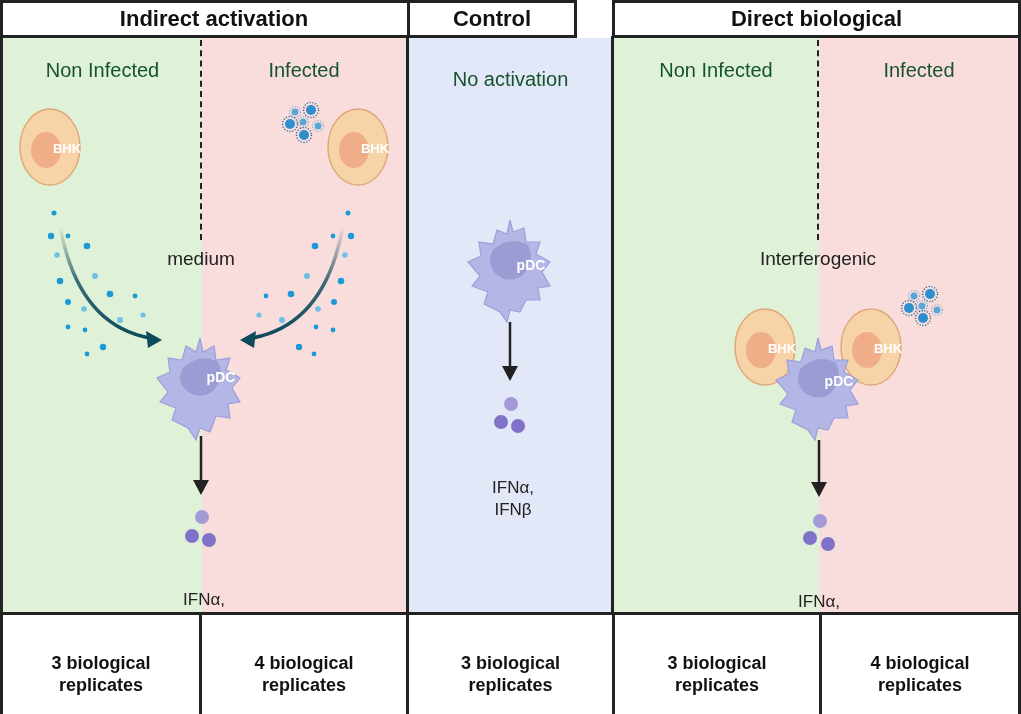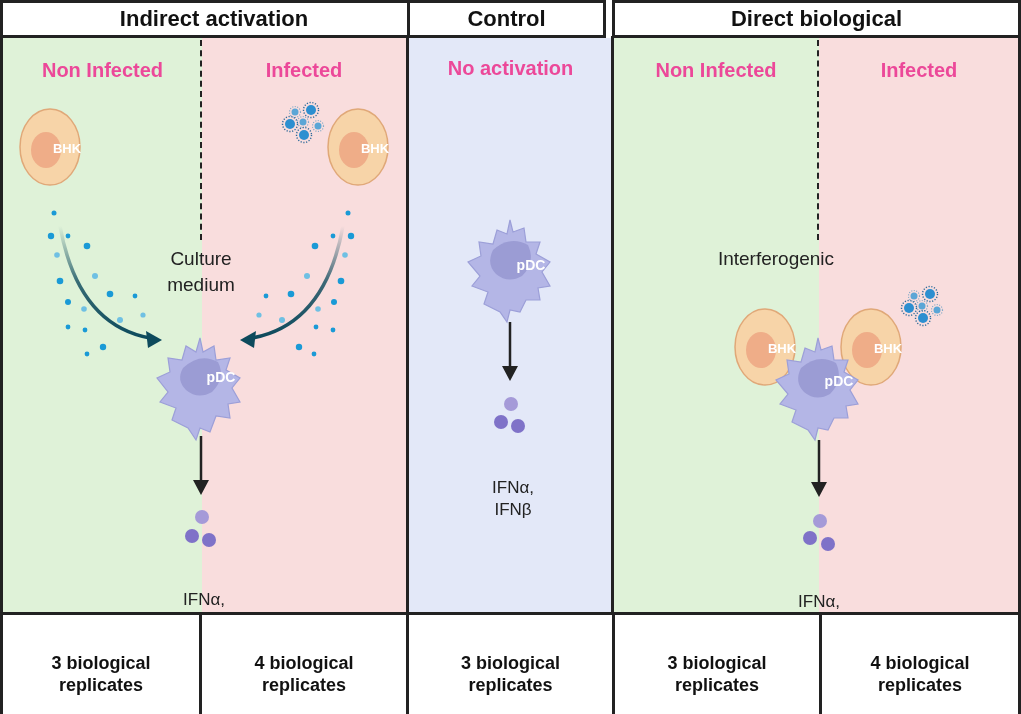--- a/index.html
+++ b/index.html
@@ -4,52 +4,52 @@
 <style>
   html, body { margin:0; padding:0; background:#ffffff; }
   body { width:1021px; height:714px; position:relative; overflow:hidden; font-family:"Liberation Sans", sans-serif; }
   .abs { position:absolute;margin-left:21px; }
   .hdr { position:absolute; top:0; height:38px; background:#fff; border:3px solid #222; box-sizing:border-box;
          display:flex; align-items:center; justify-content:center; font-weight:bold; font-size:22px; color:#111; }
   .panel { position:absolute; top:38px; height:575px; box-sizing:border-box; }
   .green { background:#dff2d8; }
   .pink { background:#f9dddd; }
   .blue { background:#e3e8f8; }
-  .sub { position:absolute; font-weight:bold; font-size:20px; color:#ec4899; text-align:center; }
+  .sub { position:absolute; font-weight:normal; font-size:20px; color:#14532d; text-align:center; }
   .foot { position:absolute; top:612px; height:124px; background:#fff; border:3px solid #222; box-sizing:border-box;
           display:flex; align-items:center; justify-content:center; text-align:center; font-weight:bold; font-size:18px; color:#111; line-height:22px; }
   .lbl { position:absolute; font-size:19px; color:#222; text-align:center; line-height:26px; }
   .ifn { position:absolute; font-size:17px; color:#222; text-align:center; line-height:22px;margin-top:36px; }
   .vline { position:absolute; width:3px; background:#222; }
   .dash { position:absolute; width:0; border-left:2px dashed #222; }
   svg { position:absolute; overflow:visible; }
 </style>
 </head>
 <body>
 
 <div class="panel green" style="left:0;width:202px;"></div>
 <div class="panel pink" style="left:202px;width:206px;"></div>
 <div class="panel blue" style="left:408px;width:205px;"></div>
 <div class="panel green" style="left:613px;width:206px;"></div>
 <div class="panel pink" style="left:819px;width:202px;"></div>
 
 <div class="hdr" style="left:0;width:428px;">Indirect activation</div>
-<div class="hdr" style="left:407px;width:199px;">Control</div>
+<div class="hdr" style="left:407px;width:170px;">Control</div>
 <div class="hdr" style="left:612px;width:409px;">Direct biological</div>
 
 <div class="vline" style="left:0;top:36px;height:578px;"></div>
 <div class="vline" style="left:406px;top:36px;height:578px;"></div>
 <div class="vline" style="left:611px;top:36px;height:578px;"></div>
 <div class="vline" style="left:1018px;top:36px;height:578px;"></div>
 <div class="dash" style="left:200px;top:40px;height:200px;"></div>
 <div class="dash" style="left:817px;top:40px;height:200px;"></div>
 
 <div class="sub" style="left:0;width:205px;top:59px;">Non Infected</div>
 <div class="sub" style="left:202px;width:204px;top:59px;">Infected</div>
-<div class="sub" style="left:408px;width:205px;top:57px;">No activation</div>
+<div class="sub" style="left:408px;width:205px;top:68px;">No activation</div>
 <div class="sub" style="left:613px;width:206px;top:59px;">Non Infected</div>
 <div class="sub" style="left:819px;width:200px;top:59px;">Infected</div>
 
 <svg width="1021" height="714" style="left:0;top:0;">
   <defs>
     <linearGradient id="gL" x1="0" y1="0" x2="0" y2="1">
       <stop offset="0" stop-color="#0d4a5c" stop-opacity="0"></stop>
       <stop offset="0.5" stop-color="#0d4a5c" stop-opacity="0.8"></stop>
       <stop offset="1" stop-color="#0d4a5c"></stop>
     </linearGradient>
@@ -194,24 +194,23 @@
 
 <div class="abs" style="left:28px;top:141px;width:36px;text-align:center;font-weight:bold;font-size:13px;color:#fff;">BHK</div>
 <div class="abs" style="left:336px;top:141px;width:36px;text-align:center;font-weight:bold;font-size:13px;color:#fff;">BHK</div>
 <div class="abs" style="left:743px;top:341px;width:36px;text-align:center;font-weight:bold;font-size:13px;color:#fff;">BHK</div>
 <div class="abs" style="left:849px;top:341px;width:36px;text-align:center;font-weight:bold;font-size:13px;color:#fff;">BHK</div>
 <div class="abs" style="left:182px;top:369px;width:36px;text-align:center;font-weight:bold;font-size:14px;color:#fff;">pDC</div>
 <div class="abs" style="left:492px;top:257px;width:36px;text-align:center;font-weight:bold;font-size:14px;color:#fff;">pDC</div>
 <div class="abs" style="left:800px;top:373px;width:36px;text-align:center;font-weight:bold;font-size:14px;color:#fff;">pDC</div>
 
 <div class="lbl" style="left:140px;top:246px;width:122px;">
-  <div>Culture</div>
   <div>medium</div>
 </div>
-<div class="lbl" style="left:696px;top:246px;width:160px;">
+<div class="lbl" style="left:738px;top:246px;width:160px;">
   <div>Interferogenic</div>
 </div>
 
 <div class="ifn" style="left:164px;top:553px;width:80px;">
   <div>IFNα,</div>
   <div>IFNβ</div>
 </div>
 <div class="ifn" style="left:473px;top:441px;width:80px;">
   <div>IFNα,</div>
   <div>IFNβ</div>

